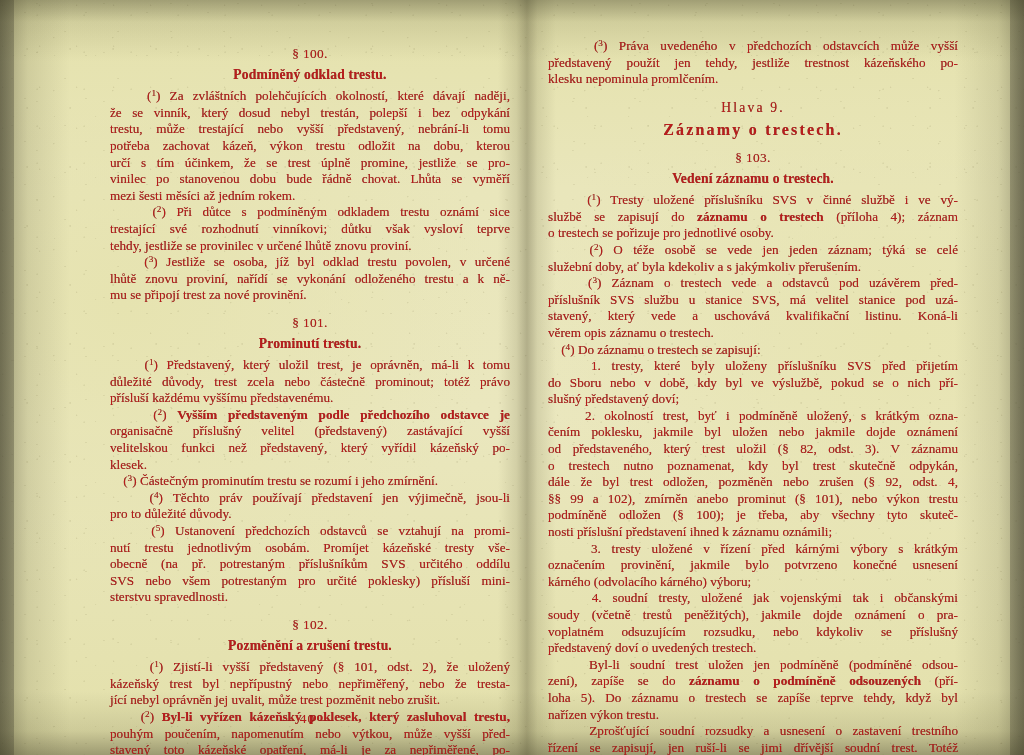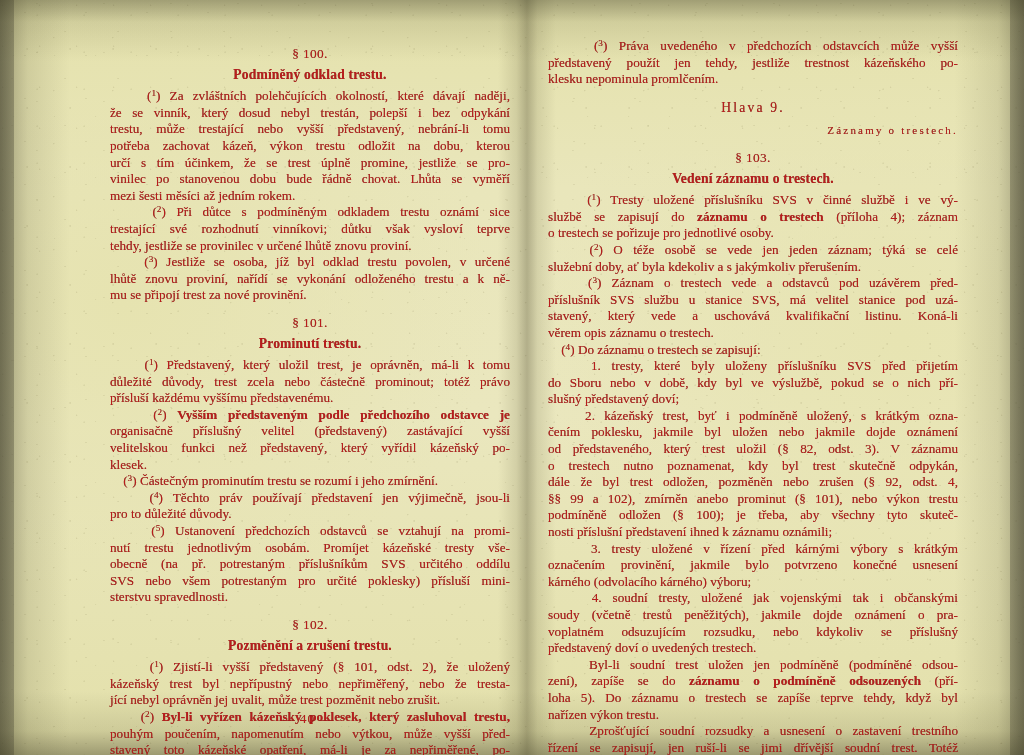--- a/index.html
+++ b/index.html
@@ -117,23 +117,23 @@
     margin: 0 0 5px 0;
     letter-spacing: .15px;
   }
   .chapter-num {
     text-align: center;
     font-size: 13.6px;
     margin: 12px 0 6px 0;
     letter-spacing: 2.2px;
   }
   .chapter-title {
-    text-align: right;
-    font-weight: normal;
-    font-size: 11px;
+    text-align: center;
+    font-weight: bold;
+    font-size: 16px;
     margin: 0 0 8px 0;
     letter-spacing: 2.2px;
   }
   .folio {
     position: absolute;
     bottom: 28px;
     left: 0; right: 5px;
     text-align: center;
     font-size: 13.4px;
     letter-spacing: 1px;
@@ -290,21 +290,21 @@
         <span class="ln just last">&nbsp;&nbsp;&nbsp;&nbsp;(<sup>4</sup>)&nbsp;<span>Do záznamu o trestech se zapisují:</span></span>
       </p>
 
       <p class="para">
         <span class="ln just">&nbsp;&nbsp;&nbsp;&nbsp;<span>1.</span>&nbsp;<span>tresty, které byly uloženy příslušníku SVS před přijetím</span></span>
         <span class="ln just">do Sboru nebo v době, kdy byl ve výslužbě, pokud se o nich pří-</span>
         <span class="ln just last">slušný představený doví;</span>
       </p>
 
       <p class="para">
-        <span class="ln just">&nbsp;&nbsp;&nbsp;&nbsp;<span>2.</span>&nbsp;<span>kázeňský trest, byť i podmíněně uložený, s krátkým ozna-</span></span>
+        <span class="ln just">&nbsp;&nbsp;&nbsp;&nbsp;<span>2.</span>&nbsp;<span>okolností trest, byť i podmíněně uložený, s krátkým ozna-</span></span>
         <span class="ln just">čením poklesku, jakmile byl uložen nebo jakmile dojde oznámení</span>
         <span class="ln just">od představeného, který trest uložil (§ 82, odst. 3). V záznamu</span>
         <span class="ln just">o trestech nutno poznamenat, kdy byl trest skutečně odpykán,</span>
         <span class="ln just">dále že byl trest odložen, pozměněn nebo zrušen (§ 92, odst. 4,</span>
         <span class="ln just">§§ 99 a 102), zmírněn anebo prominut (§ 101), nebo výkon trestu</span>
         <span class="ln just">podmíněně odložen (§ 100); je třeba, aby všechny tyto skuteč-</span>
         <span class="ln just last">nosti příslušní představení ihned k záznamu oznámili;</span>
       </p>
 
       <p class="para">

